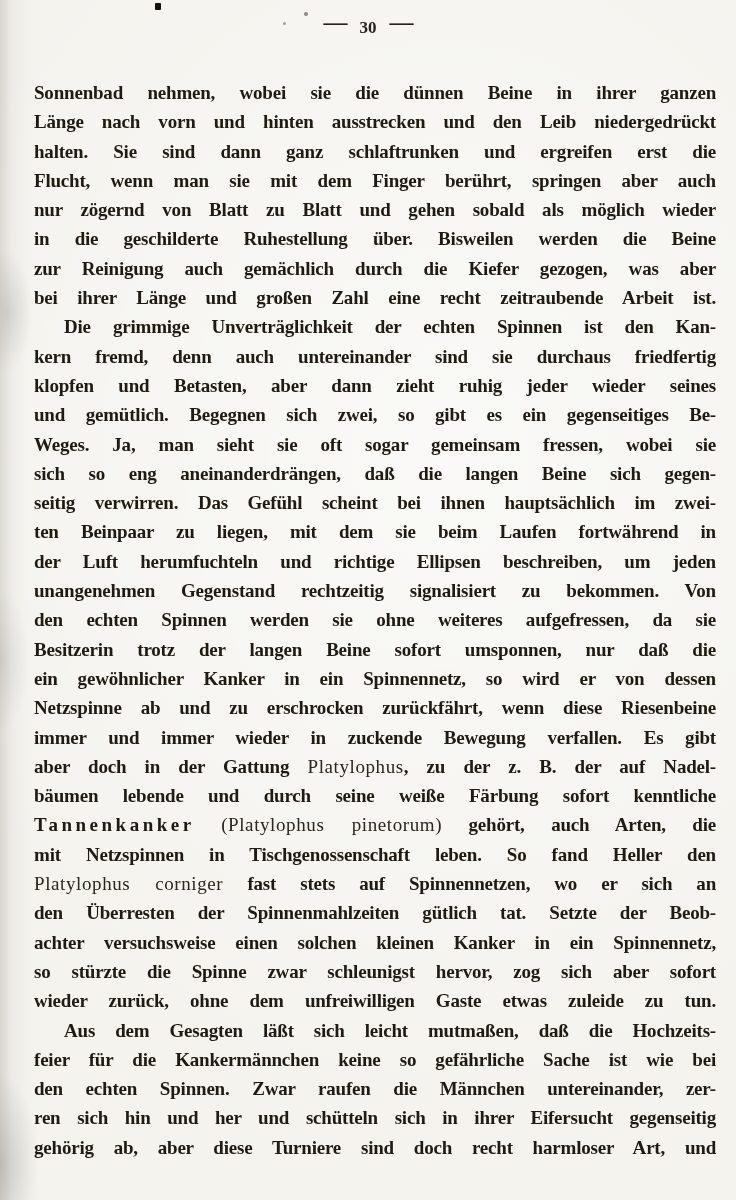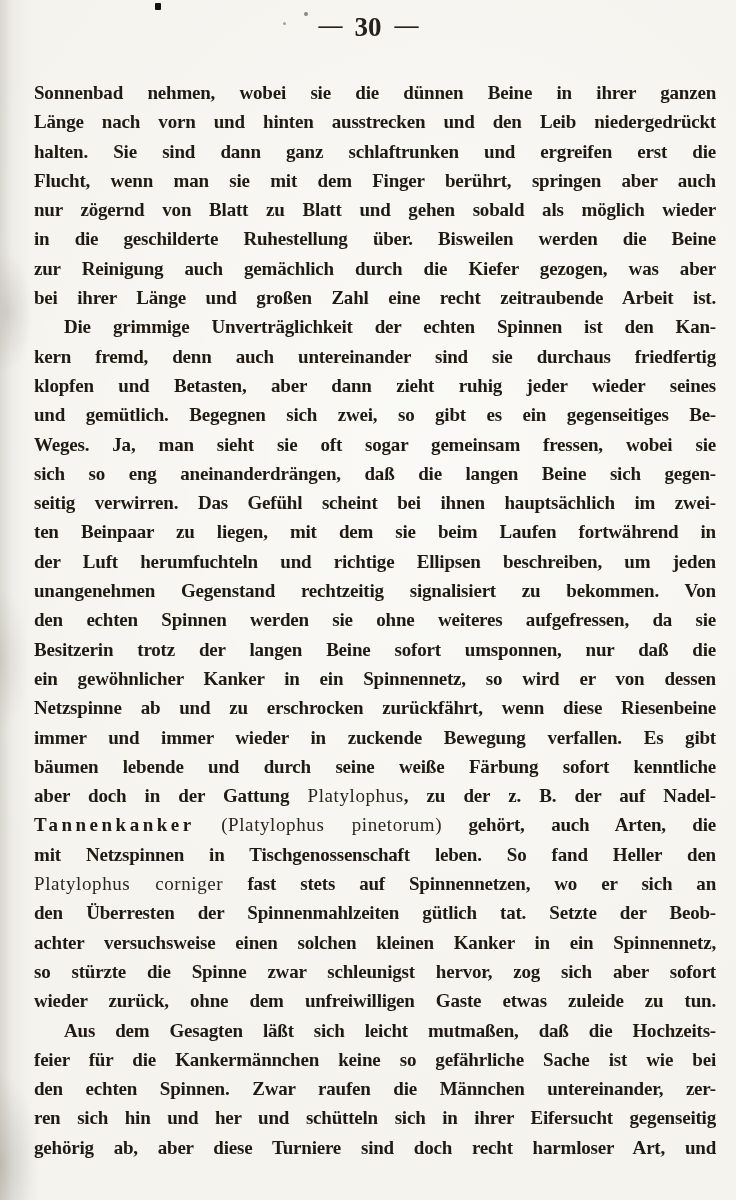--- a/index.html
+++ b/index.html
@@ -29,21 +29,21 @@
     color: #26211a;
   }
   .header .dash {
     font-size: 24px;
     margin: 0 13px;
     letter-spacing: -1px;
     position: relative;
     top: -3px;
   }
   .header .pagenum {
-    font-size: 27px;
+    font-size: 17px;
   }
   .text-block {
     position: absolute;
     top: 78px;
     left: 34px;
     width: 682px;
     font-family: "Liberation Serif", "DejaVu Serif", serif;
     font-size: 19px;
     font-weight: bold;
     letter-spacing: -0.2px;
@@ -105,22 +105,22 @@
       <div class="line"><span class="fraktur">sich so eng aneinanderdrängen, daß die langen Beine sich gegen-</span></div>
       <div class="line"><span class="fraktur">seitig verwirren.  Das Gefühl scheint bei ihnen hauptsächlich im zwei-</span></div>
       <div class="line"><span class="fraktur">ten Beinpaar zu liegen, mit dem sie beim Laufen fortwährend in</span></div>
       <div class="line"><span class="fraktur">der Luft herumfuchteln und richtige Ellipsen beschreiben, um jeden</span></div>
       <div class="line"><span class="fraktur">unangenehmen Gegenstand rechtzeitig signalisiert zu bekommen.  Von</span></div>
       <div class="line"><span class="fraktur">den echten Spinnen werden sie ohne weiteres aufgefressen, da sie</span></div>
       <div class="line"><span class="fraktur">Besitzerin trotz der langen Beine sofort umsponnen, nur daß die</span></div>
       <div class="line"><span class="fraktur">ein gewöhnlicher Kanker in ein Spinnennetz, so wird er von dessen</span></div>
       <div class="line"><span class="fraktur">Netzspinne ab und zu erschrocken zurückfährt, wenn diese Riesenbeine</span></div>
       <div class="line"><span class="fraktur">immer und immer wieder in zuckende Bewegung verfallen.  Es gibt</span></div>
+      <div class="line"><span class="fraktur">aber doch in der Gattung </span><span class="antiqua">Platylophus</span><span class="fraktur">, zu der z. B. der auf Nadel-</span></div>
       <div class="line"><span class="fraktur">bäumen lebende und durch seine weiße Färbung sofort kenntliche</span></div>
-      <div class="line"><span class="fraktur">aber doch in der Gattung </span><span class="antiqua">Platylophus</span><span class="fraktur">, zu der z. B. der auf Nadel-</span></div>
       <div class="line"><span class="sperr">Tannenkanker</span><span class="fraktur"> </span><span class="antiqua">(Platylophus pinetorum)</span><span class="fraktur"> gehört, auch Arten, die</span></div>
       <div class="line"><span class="fraktur">mit Netzspinnen in Tischgenossenschaft leben.  So fand Heller den</span></div>
       <div class="line"><span class="antiqua">Platylophus corniger</span><span class="fraktur"> fast stets auf Spinnennetzen, wo er sich an</span></div>
       <div class="line"><span class="fraktur">den Überresten der Spinnenmahlzeiten gütlich tat.  Setzte der Beob-</span></div>
       <div class="line"><span class="fraktur">achter versuchsweise einen solchen kleinen Kanker in ein Spinnennetz,</span></div>
       <div class="line"><span class="fraktur">so stürzte die Spinne zwar schleunigst hervor, zog sich aber sofort</span></div>
       <div class="line"><span class="fraktur">wieder zurück, ohne dem unfreiwilligen Gaste etwas zuleide zu tun.</span></div>
       <div class="line indent"><span class="fraktur">Aus dem Gesagten läßt sich leicht mutmaßen, daß die Hochzeits-</span></div>
       <div class="line"><span class="fraktur">feier für die Kankermännchen keine so gefährliche Sache ist wie bei</span></div>
       <div class="line"><span class="fraktur">den echten Spinnen.  Zwar raufen die Männchen untereinander, zer-</span></div>

